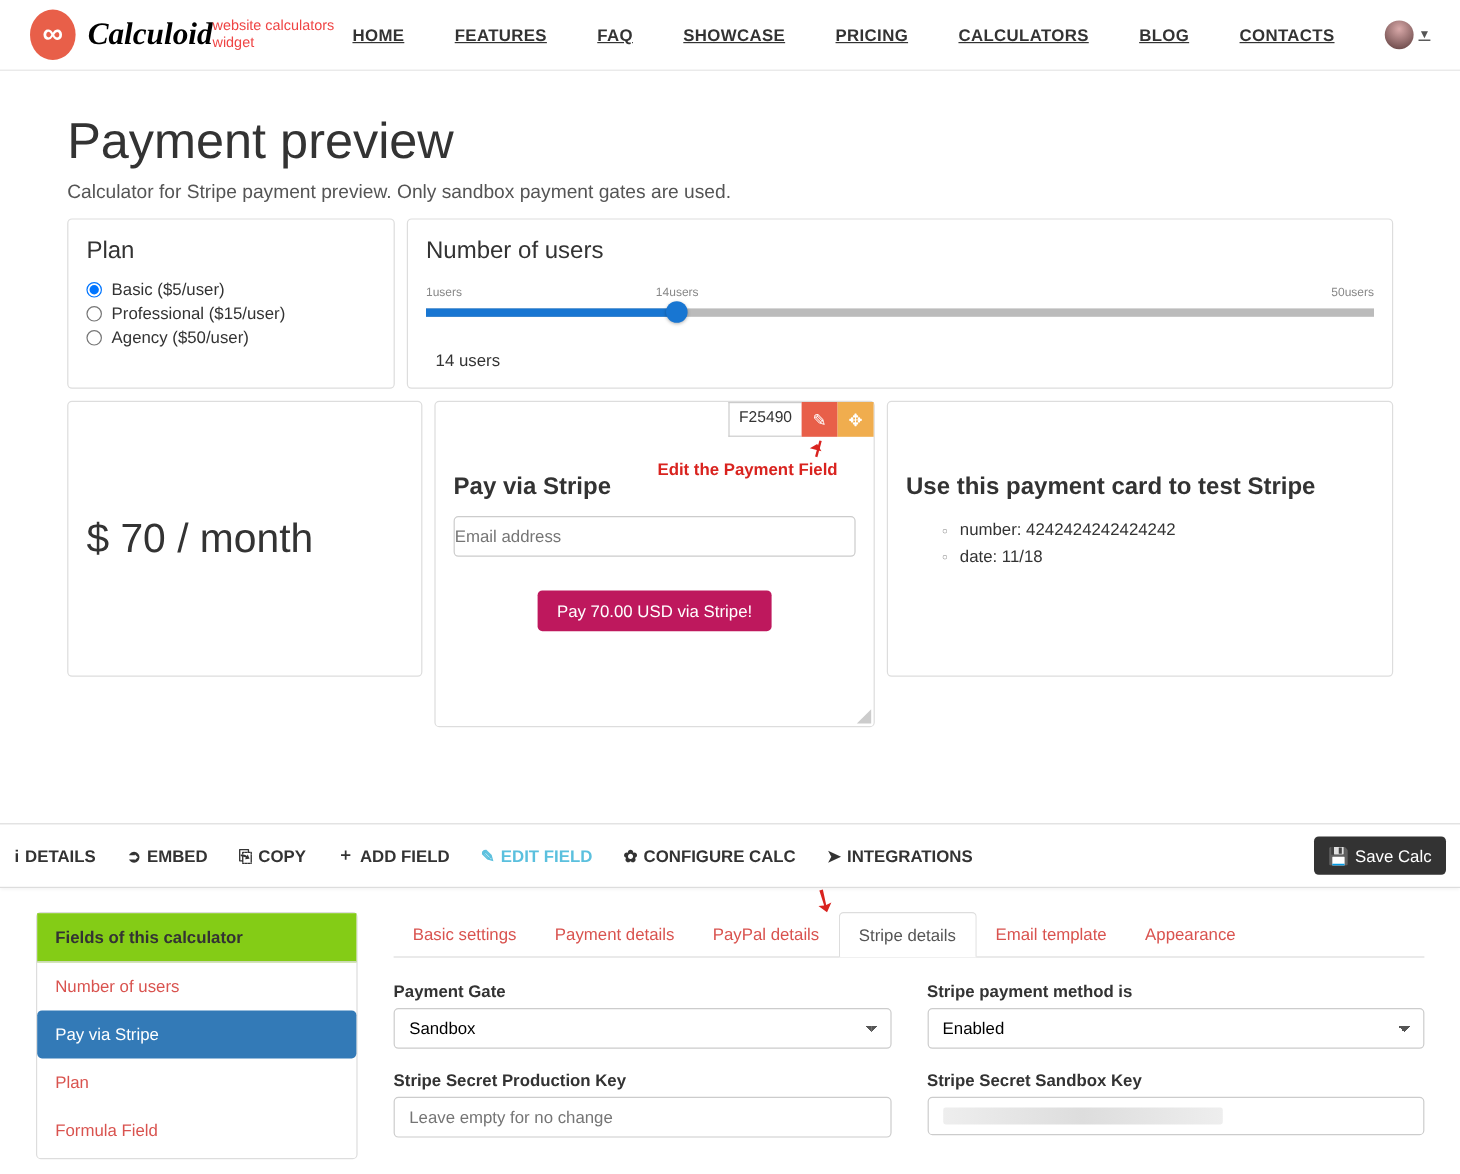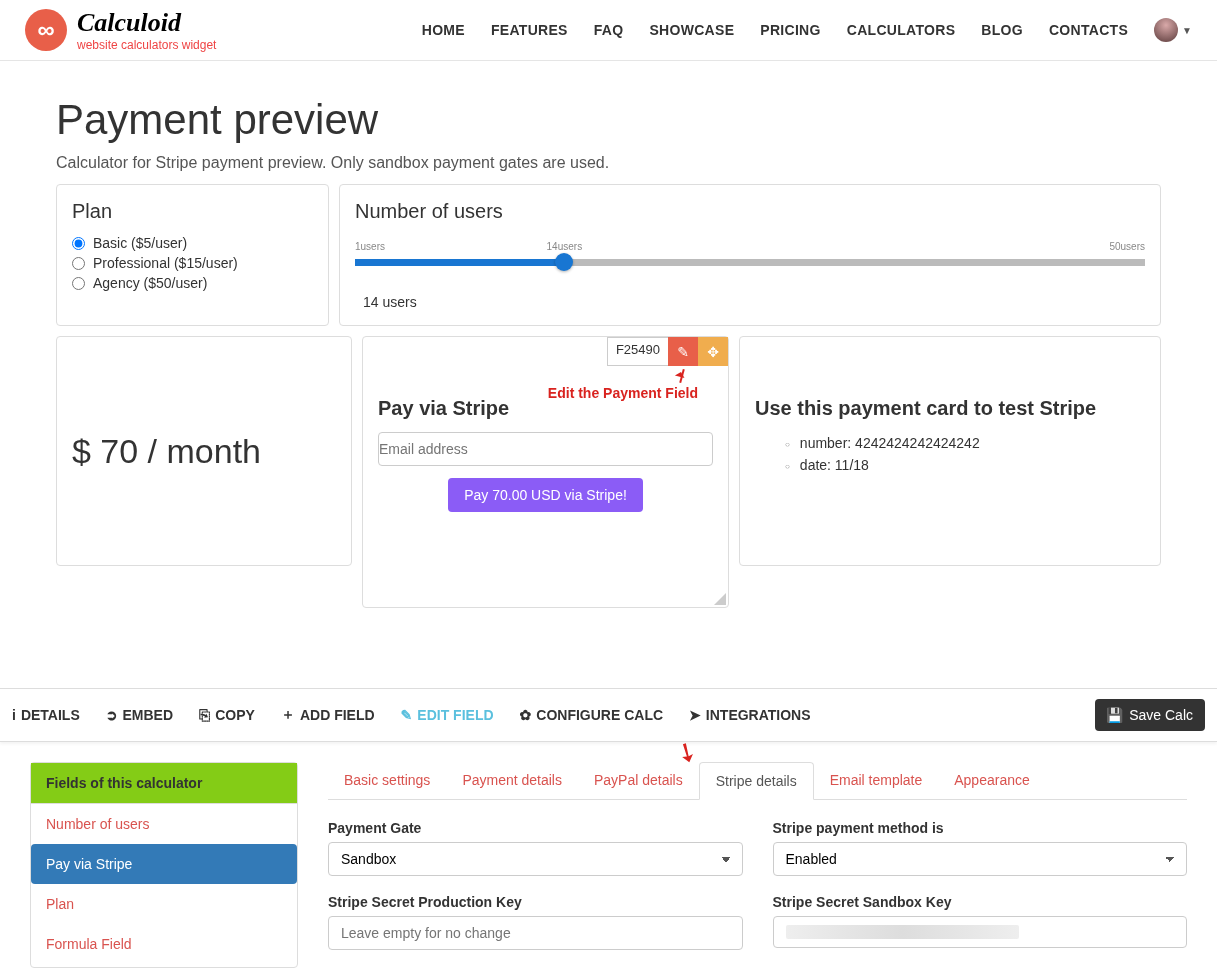--- a/index.html
+++ b/index.html
@@ -1,23 +1,23 @@
 <!DOCTYPE html>
 <html><head>
 <meta charset="utf-8">
 <style>
 * { box-sizing: border-box; margin: 0; padding: 0; }
 body { font-family: "Helvetica Neue", Helvetica, Arial, sans-serif; font-size: 14px; color: #333; background: #fff; }
 .header { display: flex; align-items: center; justify-content: space-between; padding: 8px 25px; border-bottom: 1px solid #e5e5e5; }
 .logo-block { display: flex; align-items: center; gap: 10px; }
 .logo-circle { width: 42px; height: 42px; background: #e85f49; border-radius: 50%; display: flex; align-items: center; justify-content: center; color: #fff; font-size: 24px; font-weight: bold; }
-.brand-text { display: flex; flex-direction: column; }
+.brand-text { display: flex; }
 .brand-name { font-family: cursive; font-size: 26px; font-weight: bold; font-style: italic; color: #000; }
 .brand-tag { font-size: 12px; color: #ef4444; }
-.nav { display: flex; align-items: center; gap: 26px; }
+.nav { display: flex; align-items: center; gap: 42px; text-decoration: underline; }
 .nav a { color: #333; font-weight: bold; font-size: 14px; text-decoration: none; letter-spacing: 0.3px; }
 .avatar-menu { display: flex; align-items: center; gap: 4px; cursor: pointer; }
 .avatar { width: 24px; height: 24px; border-radius: 50%; background: radial-gradient(circle at 50% 30%, #d9a9a9, #5a3a3a); }
 .caret { font-size: 10px; color: #555; }
 .page-wrap { padding: 35px 56px 50px; }
 h1 { font-size: 42px; font-weight: 400; color: #333; margin-bottom: 10px; }
 .subtitle { font-size: 16px; color: #555; margin-bottom: 12px; }
 .grid-top { display: flex; gap: 10px; margin-bottom: 10px; }
 .card { border: 1px solid #ddd; border-radius: 4px; background: #fff; padding: 15px; }
 .plan-card { width: 273px; }
@@ -42,21 +42,21 @@
 .field-header { position: absolute; top: 0; right: 0; display: flex; }
 .field-id { border: 1px solid #ccc; border-right: none; padding: 4px 8px; font-size: 13px; background: #fff; }
 .btn-sq { width: 30px; height: 29px; display: flex; align-items: center; justify-content: center; color: #fff; font-size: 14px; cursor: pointer; }
 .btn-edit { background: #e85f49; }
 .btn-move { background: #f0ad4e; }
 .annotation { position: absolute; top: 48px; right: 30px; color: #d9231f; font-weight: bold; font-size: 14px; }
 .annotation::before { content: ""; position: absolute; top: -16px; right: 15px; width: 2px; height: 14px; background: #d9231f; transform: rotate(15deg); }
 .annotation::after { content: ""; position: absolute; top: -18px; right: 12px; border: 5px solid transparent; border-bottom-color: #d9231f; transform: rotate(15deg); }
 .stripe-title { font-size: 20px; margin-top: 45px; margin-bottom: 12px; }
 .email-input { width: 100%; padding: 8px 0; border: 1px solid #ccc; border-radius: 4px; font-size: 14px; margin-bottom: 12px; }
-.pay-btn { display: block; margin: 0 auto; background: #8b5cf6; color: #fff; border: none; padding: 9px 16px; border-radius: 4px; font-size: 14px; cursor: pointer; }
+.pay-btn { display: block; margin: 16px auto; background: #be185d; color: #fff; border: none; padding: 9px 16px; border-radius: 4px; font-size: 14px; cursor: pointer; }
 .resize-handle { position: absolute; bottom: 2px; right: 2px; width: 0; height: 0; border-style: solid; border-width: 0 0 12px 12px; border-color: transparent transparent #ccc transparent; }
 .test-card { flex: 1; height: 230px; }
 .test-title { font-size: 20px; margin-top: 45px; margin-bottom: 12px; }
 .test-list { list-style: none; padding-left: 30px; }
 .test-list li { font-size: 14px; color: #333; padding: 3px 0; }
 .test-list li::before { content: "○"; font-size: 8px; color: #888; margin-right: 10px; display: inline-block; vertical-align: middle; }
 .toolbar { border-top: 1px solid #ddd; border-bottom: 1px solid #ddd; margin-top: 30px; display: flex; align-items: center; padding: 10px 12px; gap: 26px; box-shadow: 0 2px 3px rgba(0,0,0,0.05); }
 .tool-item { display: flex; align-items: center; gap: 5px; font-weight: bold; font-size: 14px; cursor: pointer; color: #333; }
 .tool-item.active { color: #5bc0de; }
 .tool-spacer { flex: 1; }

